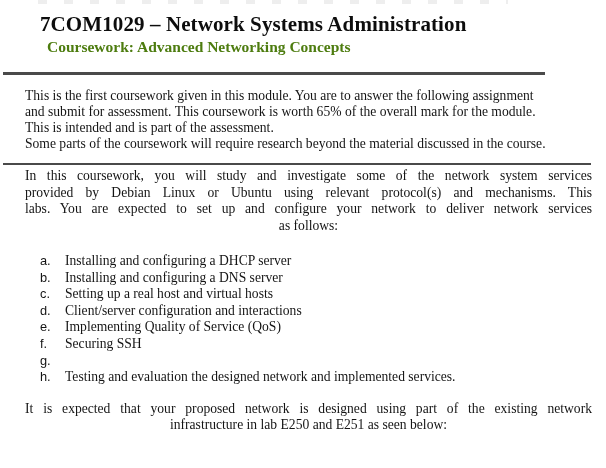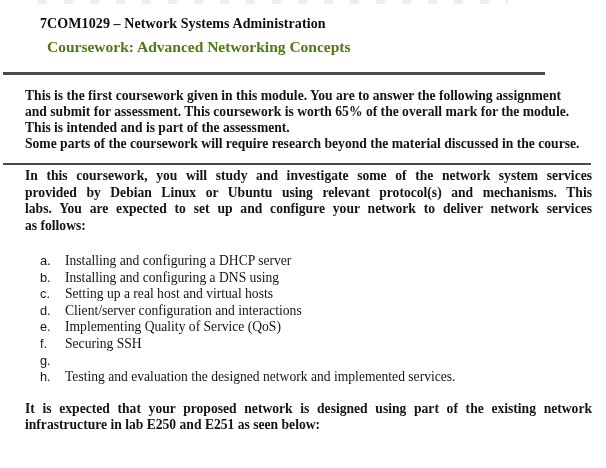--- a/index.html
+++ b/index.html
@@ -15,43 +15,43 @@
   
   .top-remnant {
     position: absolute; top: 0; left: 38px; width: 470px; height: 4px;
     background: repeating-linear-gradient(90deg,
       rgba(120,120,120,.28) 0 9px, rgba(0,0,0,0) 9px 26px);
     opacity: .45;
   }
 
   .title {
     margin: 12px 0 0 40px;
-    font-size: 14px; line-height: 24px; font-weight: bold;
+    font-size: 21px; line-height: 24px; font-weight: bold;
     letter-spacing: 0.1px;
     color: #0d0d0d;
     white-space: nowrap;
   }
   .subtitle {
     margin: 2px 0 0 47px;
     font-size: 15.5px; line-height: 18px; font-weight: bold;
     color: #4d7c0f;
     white-space: nowrap;
   }
 
   .rule { border: 0; height: 2.5px; background: #4a4a4a; }
   .rule-1 { margin: 16px 0 0 3px; width: 542px; }
   .rule-2 { margin: 11px 0 0 3px; width: 588px; }
 
   .para { margin-left: 25px; font-size: 13.6px; }
   .para-intro   { margin-top: 13px; }
   .para-body    { margin-top: 3px; width: 567px; }
   .para-closing { margin-top: 15px; width: 567px; }
 
-  .line { line-height: 16px; white-space: nowrap; font-weight: bold; }
-  .para-body .line, .para-closing .line { line-height: 16.5px; }
+  .line { line-height: 16px; white-space: nowrap; }
+  .para-body .line, .para-closing .line { line-height: 16.5px; text-align: center; }
   .line.just {
     white-space: normal;
     text-align: justify;
     text-align-last: justify;
   }
 
   .task-list {
     margin: 19px 0 0 40px;
     padding: 0;
     list-style: none;
@@ -93,21 +93,21 @@
     <div class="line">as follows:</div>
   </div>
 
   <ul class="task-list">
     <li class="task-item">
       <span class="task-marker">a.</span>
       <span class="task-text"><span>Installing and configuring a DHCP server</span><b></b><span></span></span>
     </li>
     <li class="task-item">
       <span class="task-marker">b.</span>
-      <span class="task-text"><span>Installing and configuring a DNS using</span><b></b><span></span></span>
+      <span class="task-text"><span>Installing and configuring a DNS server</span><b></b><span></span></span>
     </li>
     <li class="task-item">
       <span class="task-marker">c.</span>
       <span class="task-text"><span>Setting up a real host and virtual hosts</span><b></b><span></span></span>
     </li>
     <li class="task-item">
       <span class="task-marker">d.</span>
       <span class="task-text"><span>Client/server configuration and interactions</span><b></b><span></span></span>
     </li>
     <li class="task-item">

